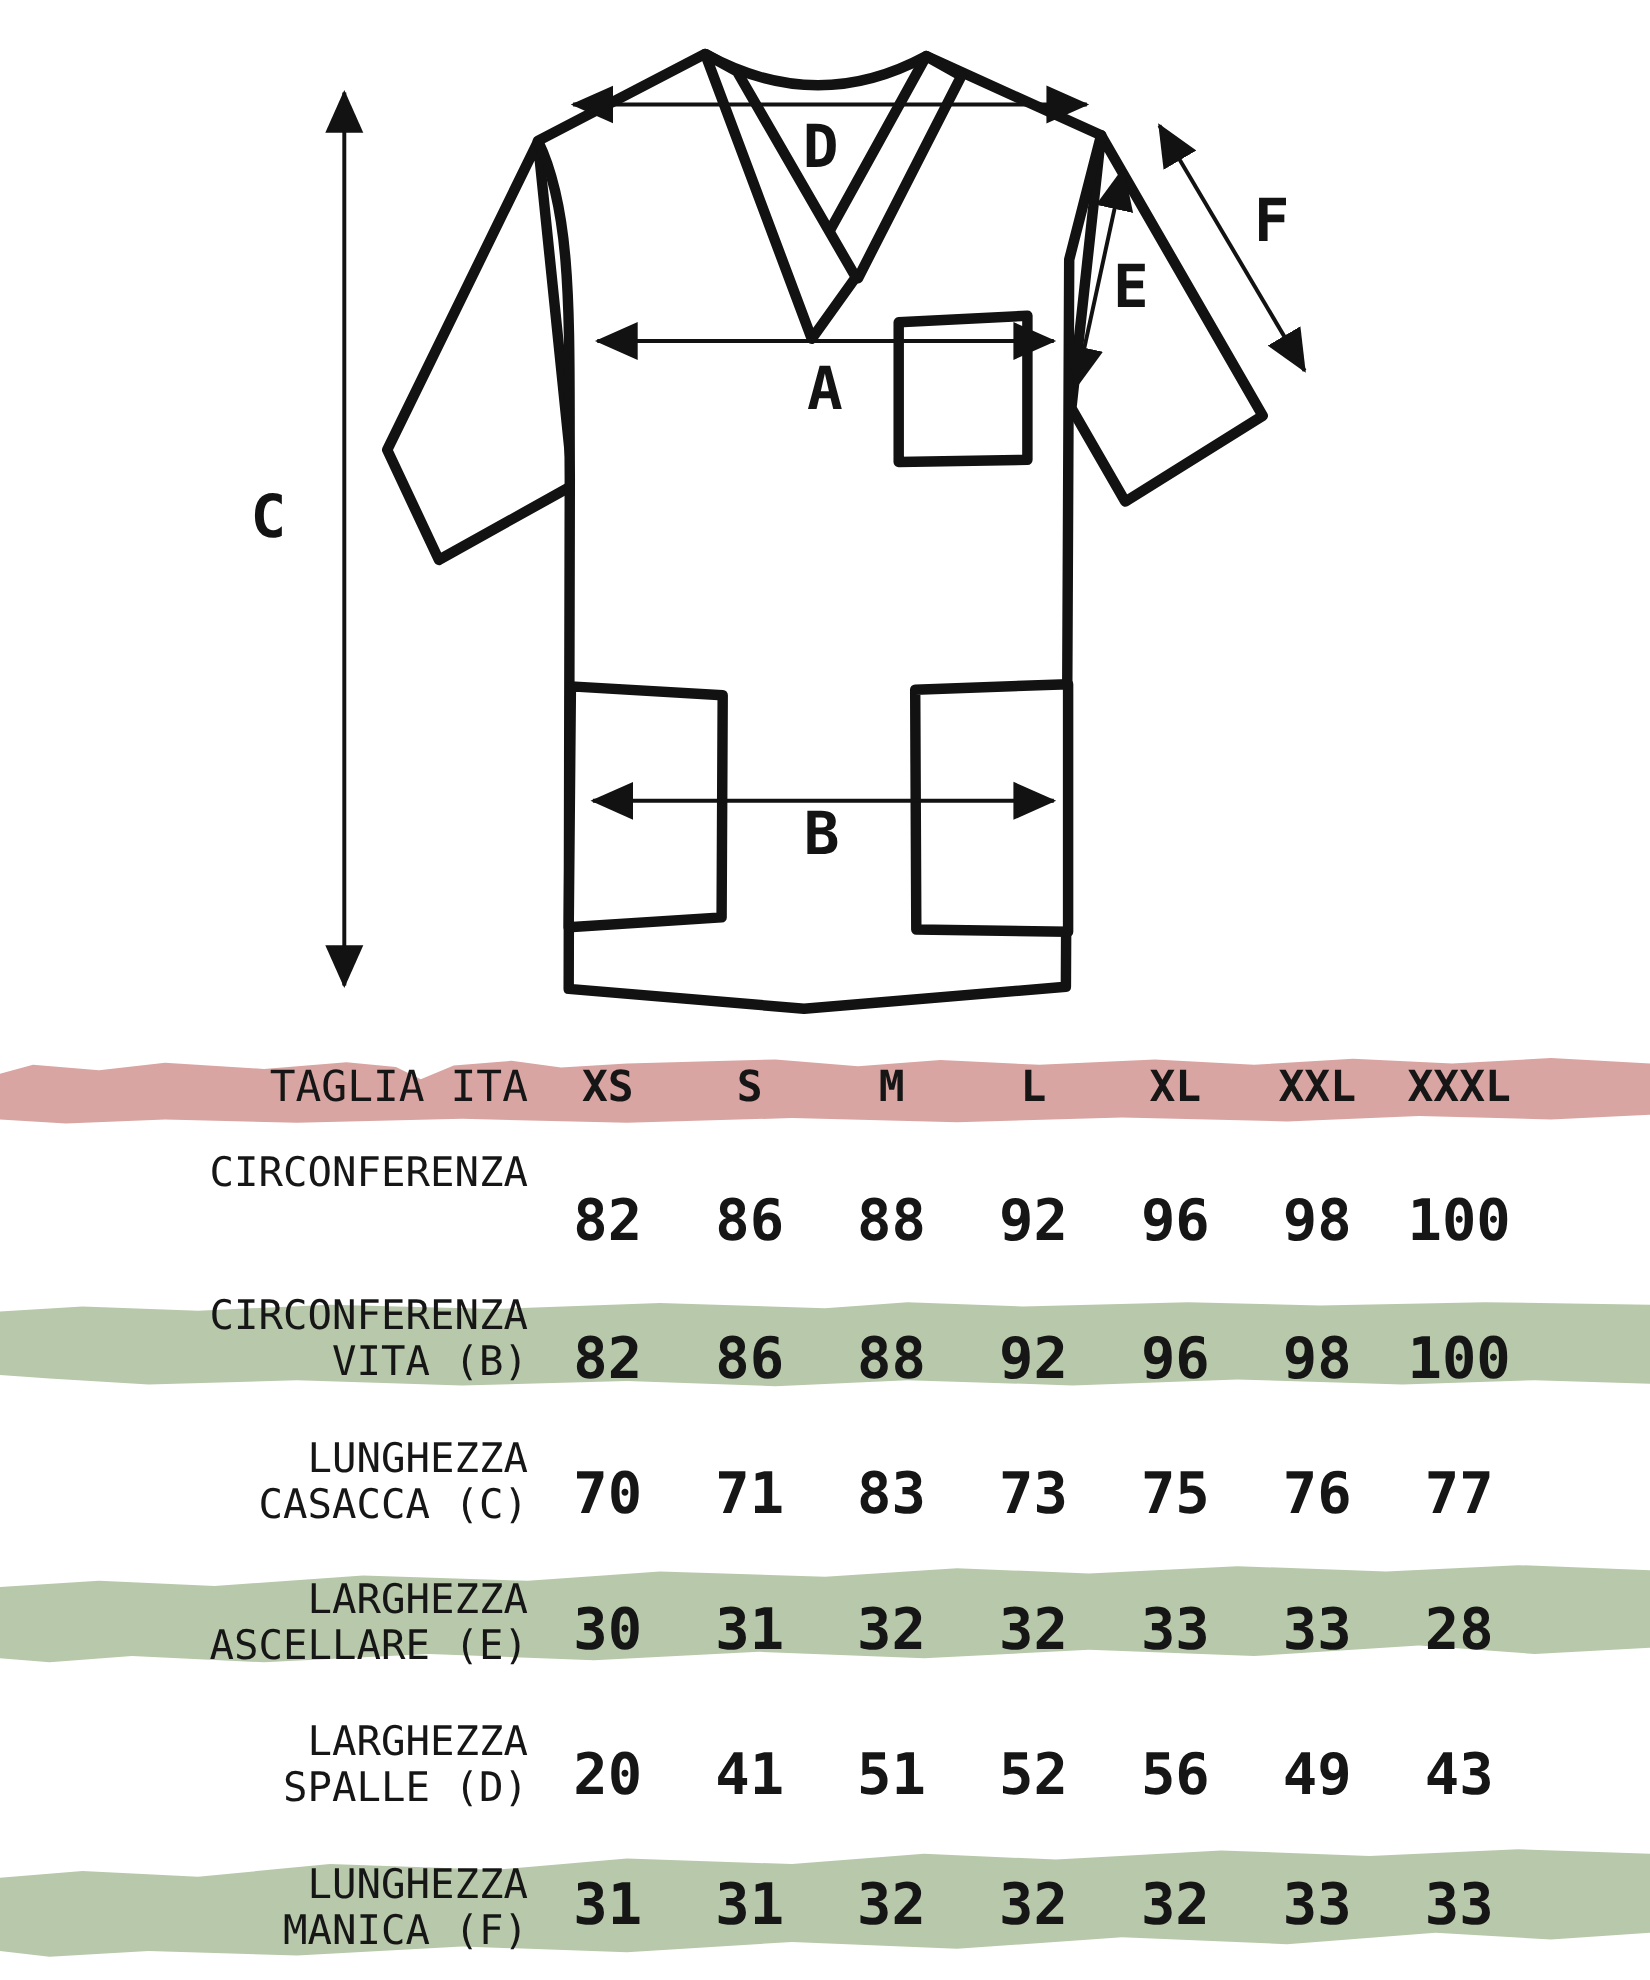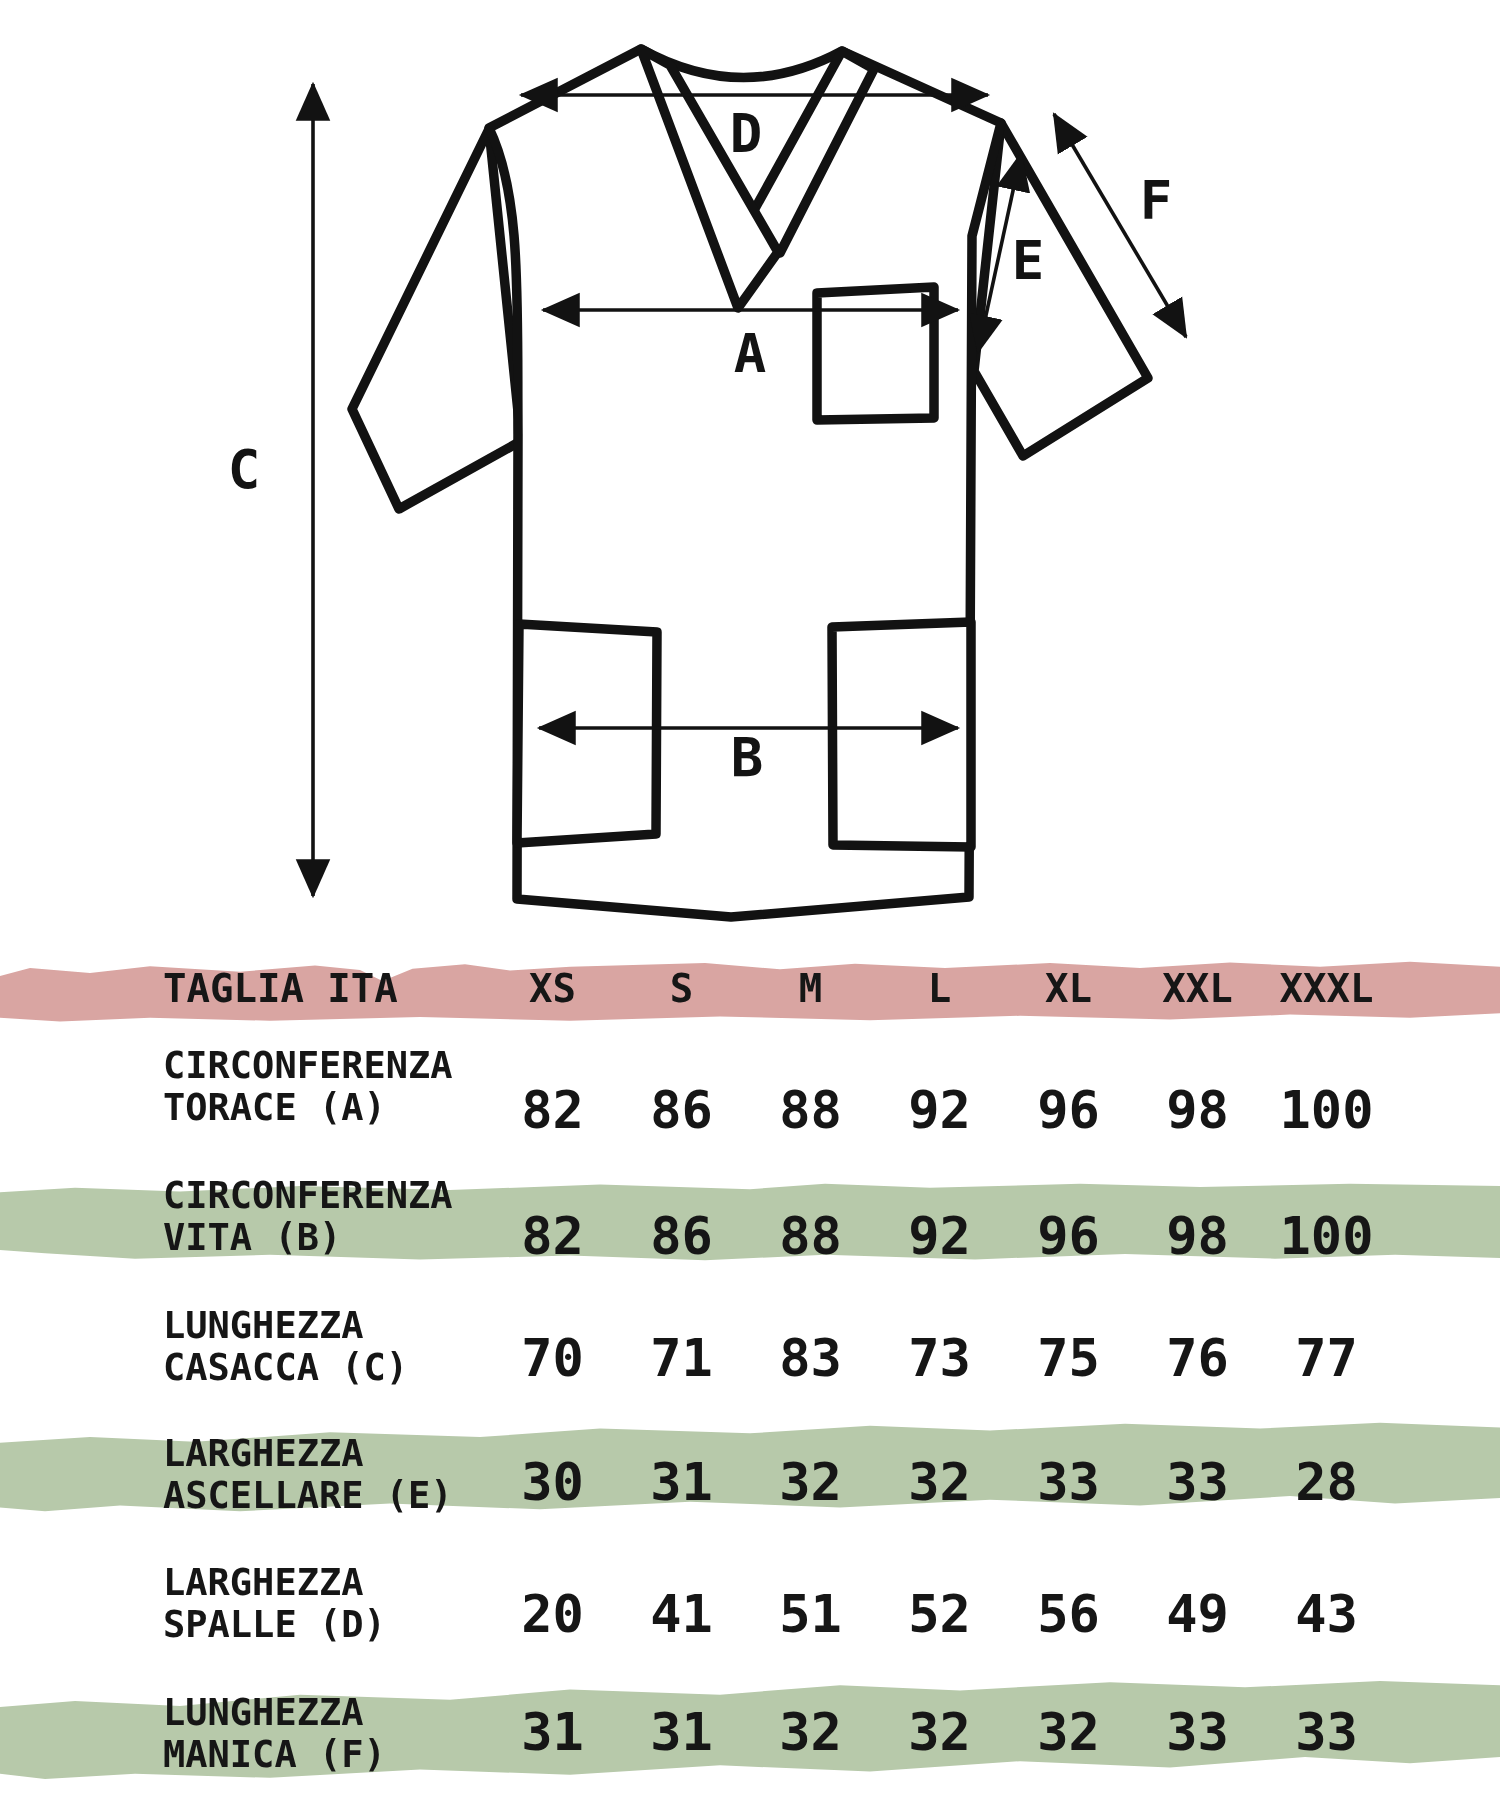--- a/index.html
+++ b/index.html
@@ -26,22 +26,22 @@
   }
   .band.green2{
     top:1420px;height:95px;background:#b7c9aa;
     clip-path:polygon(0 24%,6% 18%,13% 23%,22% 13%,32% 18%,40% 9%,50% 14%,58% 6%,66% 11%,75% 4%,84% 9%,92% 3%,100% 8%,100% 82%,93% 88%,86% 80%,76% 90%,66% 84%,56% 92%,46% 86%,36% 94%,26% 88%,16% 96%,8% 90%,3% 96%,0 92%);
   }
   .band.green3{
     top:1678px;height:104px;background:#b7c9aa;
     clip-path:polygon(0 28%,5% 22%,12% 27%,20% 16%,30% 21%,38% 11%,48% 16%,56% 7%,64% 12%,74% 4%,83% 9%,92% 3%,100% 7%,100% 76%,94% 82%,87% 76%,78% 86%,68% 80%,58% 90%,48% 84%,38% 93%,28% 88%,18% 96%,9% 92%,3% 97%,0 92%);
   }
   
-  .rowlabel{position:absolute;left:163px;width:330px;z-index:2;
-    font-size:37px;font-weight:bold;line-height:42px;letter-spacing:0px;white-space:nowrap;}
+  .rowlabel{position:absolute;left:150px;width:330px;z-index:2;
+    font-size:37px;font-weight:normal;line-height:42px;letter-spacing:0px;white-space:nowrap;text-align:right;}
   .rowlabel.hdr{font-size:39px;}
   .rowvals{position:absolute;left:0;top:0;width:1500px;height:60px;z-index:2;}
   .rowvals span{position:absolute;width:129px;text-align:center;
     font-size:52px;font-weight:bold;line-height:48px;}
   .rowvals.hdr span{font-size:39px;line-height:46px;}
   .c0{left:488px}.c1{left:617px}.c2{left:746px}.c3{left:875px}
   .c4{left:1004px}.c5{left:1133px}.c6{left:1262px}
 </style>
 </head>
 <body>
@@ -100,21 +100,20 @@
     <span class="c1">S</span>
     <span class="c2">M</span>
     <span class="c3">L</span>
     <span class="c4">XL</span>
     <span class="c5">XXL</span>
     <span class="c6">XXXL</span>
   </div>
 
   <div class="rowlabel" style="top:1045px">
     <div>CIRCONFERENZA</div>
-    <div>TORACE (A)</div>
   </div>
   <div class="rowvals" style="top:1086px">
     <span class="c0">82</span>
     <span class="c1">86</span>
     <span class="c2">88</span>
     <span class="c3">92</span>
     <span class="c4">96</span>
     <span class="c5">98</span>
     <span class="c6">100</span>
   </div>

